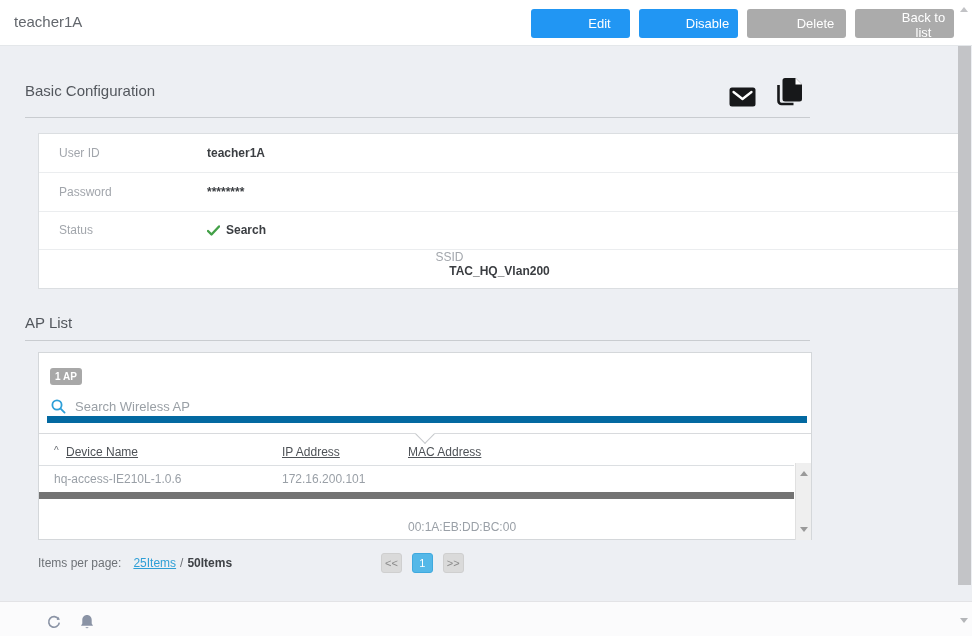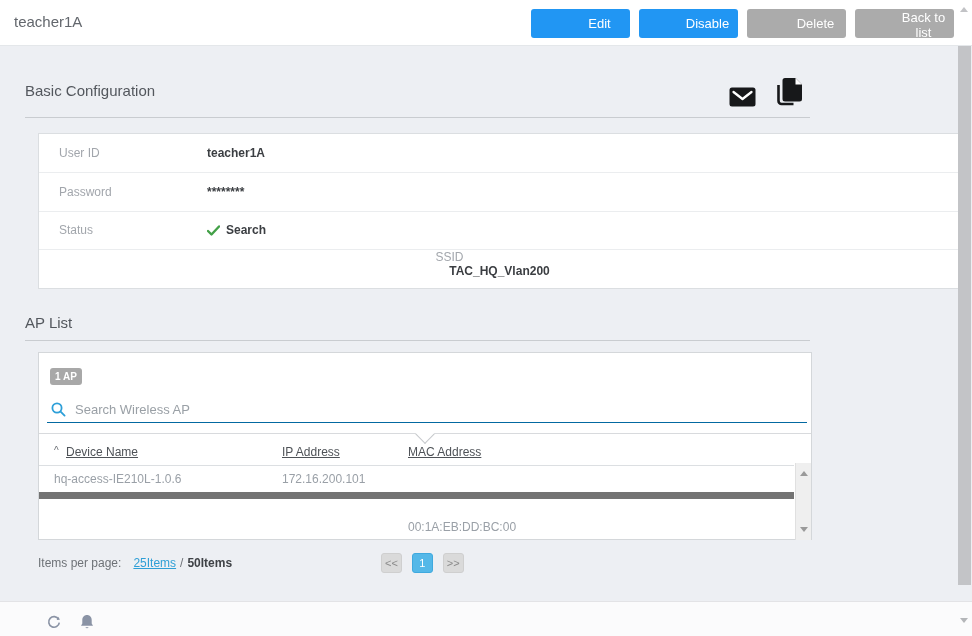--- a/index.html
+++ b/index.html
@@ -30,21 +30,21 @@
   .config-row:last-child{border-bottom:none;flex-direction:column;}
   .config-row .flabel{width:168px;box-sizing:border-box;padding-left:20px;color:#a2a6ac;font-size:12px;}
   .config-row .fvalue{font-weight:bold;color:#3b3e42;font-size:12px;display:flex;align-items:center;gap:6px;}
 
   
   .ap-box{position:absolute;left:38px;top:352px;width:774px;height:188px;background:#fff;
           border:1px solid #d4d7da;box-sizing:border-box;}
   .badge{position:absolute;left:11px;top:15px;background:#a8a8a8;color:#fff;font-size:10px;
          font-weight:bold;padding:3px 5px;border-radius:3px;}
   .search-row{position:absolute;left:8px;top:43px;width:760px;height:27px;
-              border-bottom:1px solid #0369a1;display:flex;align-items:center;box-sizing:border-box;}
+              border-bottom:7px solid #0369a1;display:flex;align-items:center;box-sizing:border-box;}
   .search-row svg{margin-left:4px;flex:none;}
   .search-input{border:none;outline:none;background:transparent;font-family:inherit;
                 font-size:13px;color:#555;padding-left:9px;width:400px;}
   .search-input::placeholder{color:#9aa0a6;}
   .notch-rule{position:absolute;left:0;top:80px;width:100%;border-top:1px solid #d8dadd;}
   .notch{position:absolute;left:379px;top:74px;width:13px;height:13px;background:#fff;
          border-right:1px solid #c6c9cc;border-bottom:1px solid #c6c9cc;transform:rotate(45deg);
          cursor:pointer;}
   .ap-head{position:absolute;left:0;top:88px;width:755px;height:24px;border-bottom:1px solid #dcdfe2;}
   .col-h{position:absolute;top:4px;font-size:12px;color:#4e5257;text-decoration:underline;cursor:pointer;}

